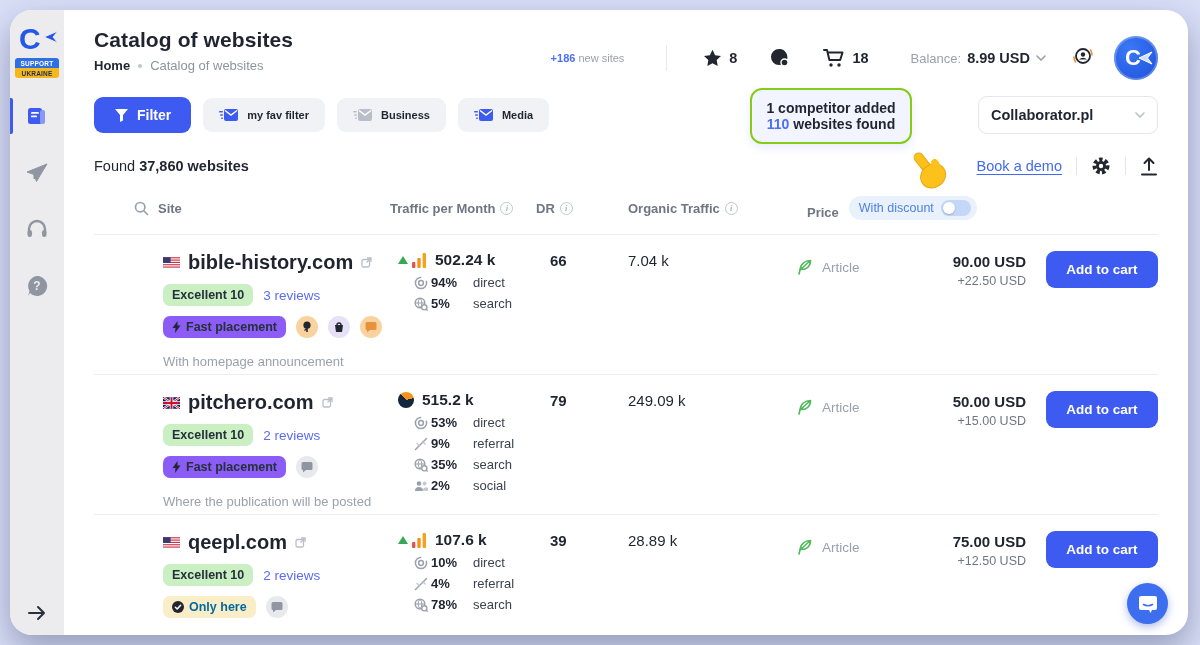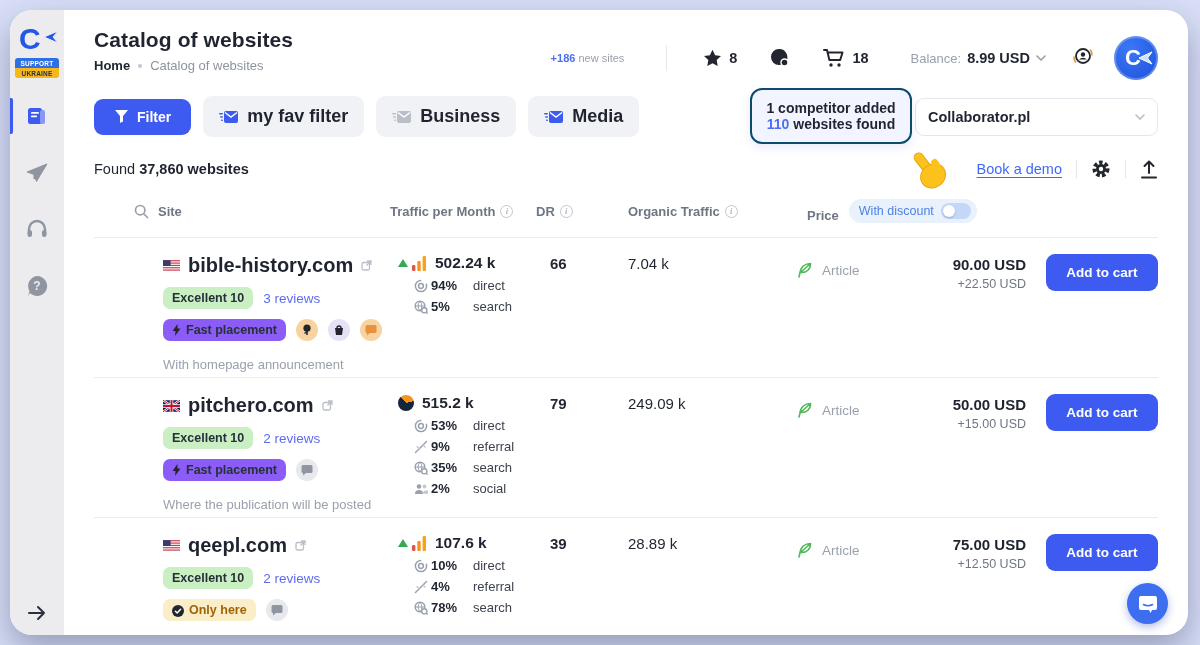--- a/index.html
+++ b/index.html
@@ -44,27 +44,27 @@
   .balance .bl { color:#9aa1ad; font-size:13px; }
   .balance b { font-size:14.5px; font-weight:700; }
   .bell-wrap { margin:0 12px; cursor:pointer; }
   .brand-logo { width:44px; height:44px; border-radius:50%; background:radial-gradient(circle at 35% 30%, #3b78f7, #1d50d8); display:flex; align-items:center; justify-content:center; position:relative; margin-left:8px; cursor:pointer; box-shadow:inset 0 0 0 2px rgba(255,255,255,.25); }
   .brand-logo .cletter { color:#fff; font-weight:800; font-size:22px; margin-right:6px; }
   .brand-logo svg { position:absolute; right:5px; top:15px; }
 
   
   .filter-row { display:flex; align-items:center; margin-top:16px; gap:12px; }
   .btn-filter { display:flex; align-items:center; gap:8px; background:#3d5af1; color:#fff; font-size:14px; font-weight:700; border:none; border-radius:9px; padding:10px 20px; cursor:pointer; }
-  .btn-chip { display:flex; align-items:center; gap:8px; background:#f1f2f5; color:#1f2430; font-size:18px; font-weight:700; border:none; border-radius:9px; padding:10px 16px; cursor:pointer; }
-  .select-box { margin-left:auto; width:243px; height:38px; border:1px solid #e3e6ec; border-radius:9px; display:flex; align-items:center; padding:0 12px; cursor:pointer; background:#fff; }
+  .btn-chip { display:flex; align-items:center; gap:8px; background:#f1f2f5; color:#1f2430; font-size:11px; font-weight:700; border:none; border-radius:9px; padding:10px 16px; cursor:pointer; }
+  .select-box { margin-left:auto; width:180px; height:38px; border:1px solid #e3e6ec; border-radius:9px; display:flex; align-items:center; padding:0 12px; cursor:pointer; background:#fff; }
   .select-box b { font-size:14.5px; font-weight:700; }
   .select-box svg { margin-left:auto; }
 
   
-  .tooltip { position:absolute; top:78px; right:276px; width:162px; background:#f2f5ff; border:2px solid #0c4a6e; border-radius:12px; padding:10px 12px; text-align:center; font-size:14px; font-weight:600; z-index:6; box-shadow:0 4px 10px rgba(80,100,220,.12); }
+  .tooltip { position:absolute; top:78px; right:276px; width:162px; background:#f2f5ff; border:2px solid #84cc16; border-radius:12px; padding:10px 12px; text-align:center; font-size:14px; font-weight:600; z-index:6; box-shadow:0 4px 10px rgba(80,100,220,.12); }
   .tooltip .cnt { color:#4c6ef5; }
   .hand { position:absolute; top:138px; right:238px; z-index:7; }
 
   
   .found-row { display:flex; align-items:center; margin-top:22px; }
   .found { font-size:14.5px; }
   .found b { font-weight:700; }
   .found-right { margin-left:auto; display:flex; align-items:center; gap:14px; }
   .book-demo { color:#3f6af5; font-size:14.5px; text-decoration:underline; text-underline-offset:3px; cursor:pointer; }
   .vsep { width:1px; height:18px; background:#e3e6ec; }
@@ -85,21 +85,21 @@
   .trow { display:grid; grid-template-columns:296px 146px 76px 156px 120px 140px 1fr; border-bottom:1px solid #ededf1; padding-top:16px; min-height:140px; align-items:start; }
   .trow:last-child { border-bottom:none; }
 
   .site-line { display:flex; align-items:center; gap:8px; padding-left:6px; }
   .site-cell { padding-left:63px; }
   .site-name { font-size:20px; font-weight:700; color:#1f2430; text-decoration:none; cursor:pointer;text-align:right; }
   .badge-line { display:flex; align-items:center; gap:10px; margin-top:10px; padding-left:6px; }
   .badge { display:inline-flex; align-items:center; gap:5px; font-size:12.5px; font-weight:700; border-radius:7px; padding:4px 9px; }
   .badge.green { background:#c9efc3; color:#263038; }
   .badge.peach { background:#8b5cf6; color:#263038; }
-  .badge.cream { background:#f9eec7; color:#a16207;align-items:flex-end; }
+  .badge.cream { background:#f9eec7; color:#0369a1; }
   .reviews { color:#5b6cf2; font-size:13.5px; cursor:pointer; }
   .mini { width:22px; height:22px; border-radius:50%; display:inline-flex; align-items:center; justify-content:center; cursor:default; }
   .mini.orange { background:#f8d3a0; }
   .mini.lav { background:#e6e1f6; }
   .mini.gray { background:#e8e9ed; }
   .note { margin-top:16px; padding-left:6px; font-size:13px; color:#9aa1ad; }
 
   .traffic-cell { padding-left:8px; }
   .tval { display:flex; align-items:center; gap:4px; }
   .tval b { font-size:15.5px; font-weight:700; margin-left:4px; }

